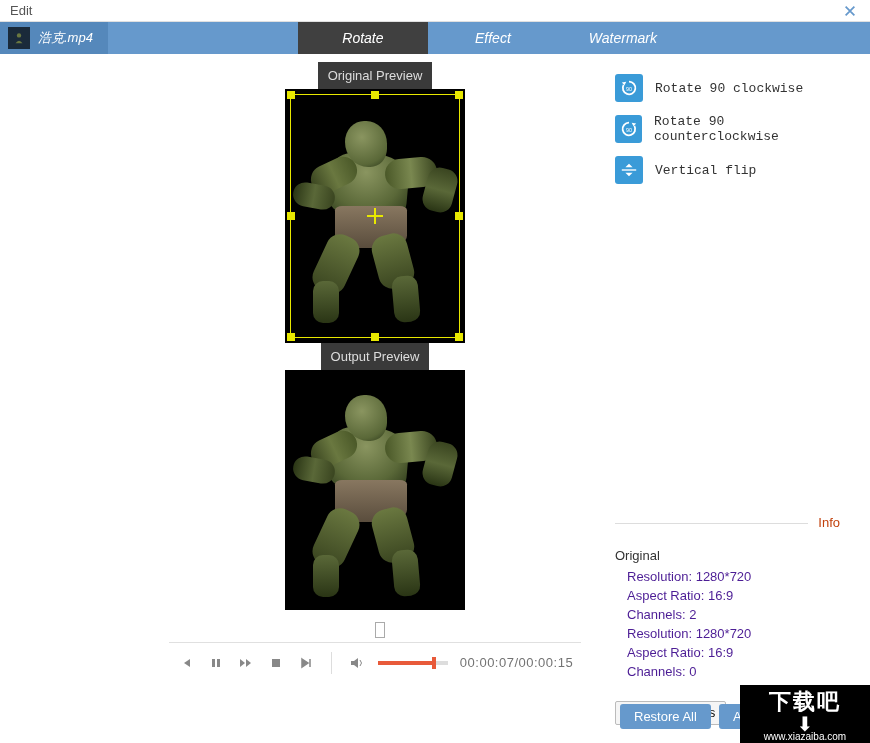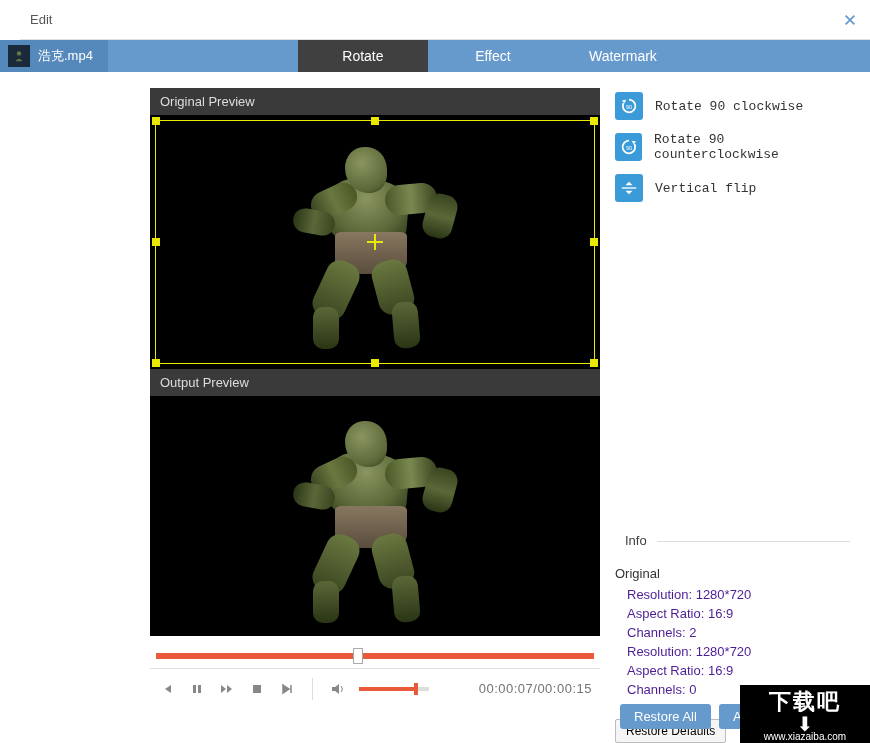--- a/index.html
+++ b/index.html
@@ -1,33 +1,33 @@
 <!DOCTYPE html>
 <html><head>
 <meta charset="utf-8">
 <style>
 * { margin: 0; padding: 0; box-sizing: border-box; font-family: "Segoe UI", Arial, sans-serif; }
 body { width: 870px; height: 743px; background: #fff; overflow: hidden; position: relative; }
 
-.titlebar { height: 40px; background: #fff; display: flex; align-items: center; padding: 0 10px; border-bottom: 1px solid #e0e0e0; margin-left: 20px; }
+.titlebar { height: 22px; background: #fff; display: flex; align-items: center; padding: 0 10px; border-bottom: 1px solid #e0e0e0; }
 .titlebar-text { font-size: 13px; color: #555; flex: 1; }
 .close-btn { width: 20px; height: 20px; display: flex; align-items: center; justify-content: center; cursor: pointer; color: #6699cc; font-size: 18px; }
 
-.tabbar { height: 32px; background: #6699cc; display: flex; align-items: stretch; }
+.tabbar { height: 32px; background: #6699cc; display: flex; align-items: stretch; font-style: italic; }
 .file-tab { display: flex; align-items: center; background: #5588bb; padding: 0 15px 0 8px; gap: 8px; }
 .file-thumb { width: 22px; height: 22px; background: #1a2a3a; display: flex; align-items: center; justify-content: center; }
 .file-thumb svg { width: 14px; height: 14px; }
 .file-name { color: #fff; font-size: 13px; }
 .tab-spacer { flex: 0 0 190px; }
 .main-tab { width: 130px; display: flex; align-items: center; justify-content: center; color: #fff; font-size: 14px; cursor: pointer; }
 .main-tab.active { background: #404040; }
 
 .body-area { display: flex; height: calc(100% - 62px); }
 .left-pad { width: 150px; background: #fff; }
-.center-col { width: 450px; display: flex; flex-direction: column; padding-top: 16px; }
+.center-col { width: 450px; display: flex; flex-direction: column; padding-top: 8px; align-items: center; }
 .right-col { width: 260px; padding: 20px 10px 10px 15px; display: flex; flex-direction: column; }
 
 .preview-label { background: #3a3a3a; color: #ddd; font-size: 13px; padding: 6px 10px; }
 .preview-box { background: #000; position: relative; height: 254px; display: flex; align-items: center; justify-content: center; }
 .preview-box.output { height: 240px; margin-bottom: 8px; }
 
 .crop-frame { position: absolute; top: 5px; left: 5px; right: 5px; bottom: 5px; border: 1px solid #e8e800; }
 .crop-handle { position: absolute; width: 8px; height: 8px; background: #e8e800; }
 .ch-tl { top: -4px; left: -4px; } .ch-tm { top: -4px; left: 50%; margin-left: -4px; } .ch-tr { top: -4px; right: -4px; }
 .ch-ml { top: 50%; left: -4px; margin-top: -4px; } .ch-mr { top: 50%; right: -4px; margin-top: -4px; }
@@ -60,21 +60,21 @@
 .vol-track { width: 70px; height: 4px; background: #ddd; position: relative; }
 .vol-fill { position: absolute; left: 0; top: 0; bottom: 0; width: 80%; background: #e85a3a; }
 .vol-thumb { position: absolute; top: -4px; left: 78%; width: 4px; height: 12px; background: #e85a3a; }
 .time-text { margin-left: auto; font-size: 13px; color: #737373; letter-spacing: 0.5px; }
 
 .rotate-opt { display: flex; align-items: center; gap: 12px; margin-bottom: 12px; cursor: pointer; }
 .rotate-icon { width: 28px; height: 28px; background: #3a9bd8; border-radius: 3px; display: flex; align-items: center; justify-content: center; color: #fff; }
 .rotate-label { font-size: 13px; color: #333; font-family: Liberation Mono, monospace; }
 
 .info-section { margin-top: auto; }
-.info-header { font-size: 13px; color: #404040; padding: 4px 0; position: relative; text-align: left; }
+.info-header { font-size: 13px; color: #c2410c; padding: 4px 0; position: relative; text-align: right; }
 .info-header::before { content:""; position:absolute; left:0; right:0; top:50%; height:1px; background:#ddd; z-index:0; }
 .info-header span { background:#fff; padding:0 10px; position:relative; z-index:1; }
 .info-group-title { font-size: 13px; color: #333; margin-top: 14px; margin-bottom: 6px; }
 .info-line { font-size: 13px; color: #4c1d95; margin-left: 12px; margin-bottom: 4px; }
 .restore-defaults { margin-top: 18px; align-self: flex-end; padding: 4px 10px; font-size: 12px; border: 1px solid #bbb; background: #f5f5f5; cursor: pointer; border-radius: 2px; }
 
 .bottom-bar { position: absolute; left: 620px; bottom: 14px; display: flex; gap: 8px; }
 .bb-btn { padding: 5px 14px; font-size: 13px; background: #6699cc; color: #fff; border: none; border-radius: 3px; cursor: pointer; }
 
 .watermark-img { position: absolute; right: 0; bottom: 0; width: 130px; height: 58px; background: #000; color: #fff; display: flex; flex-direction: column; align-items: center; justify-content: center; font-size: 10px; overflow: hidden; }

